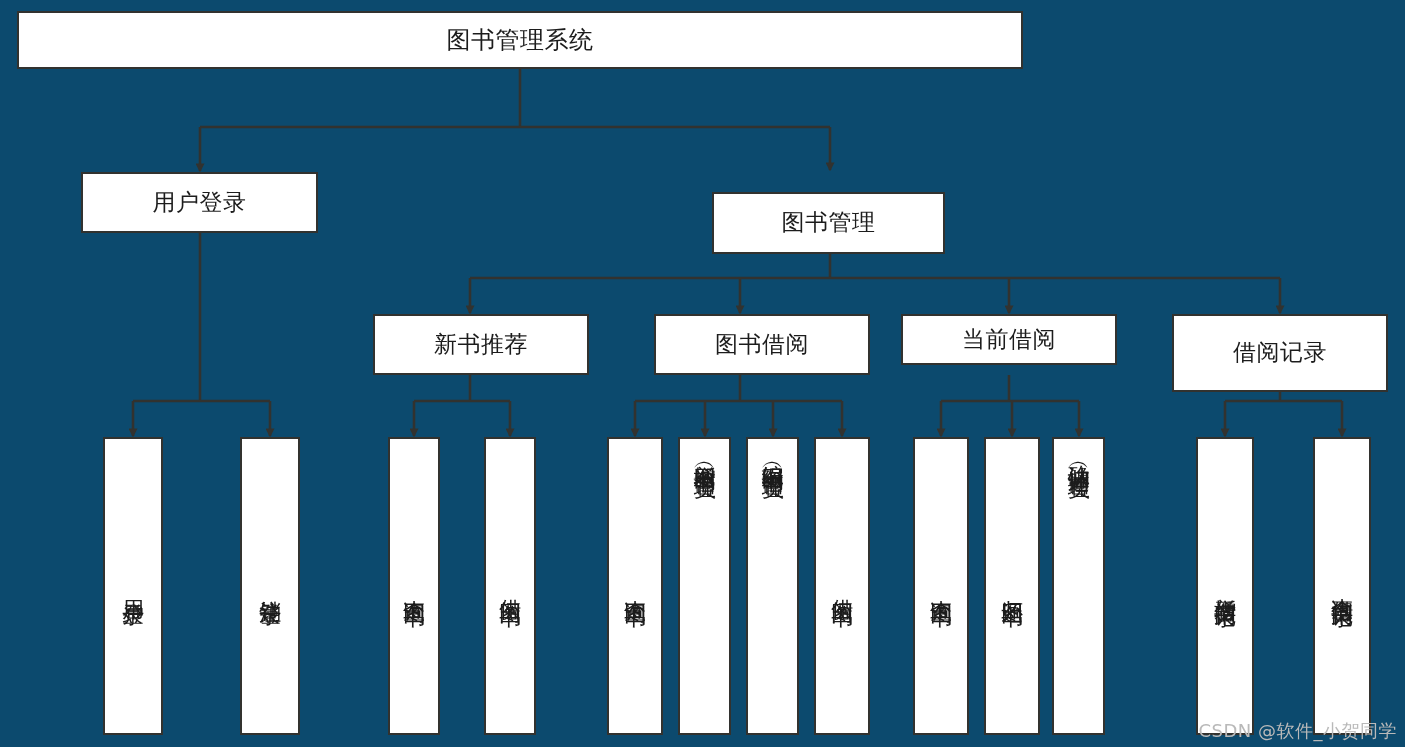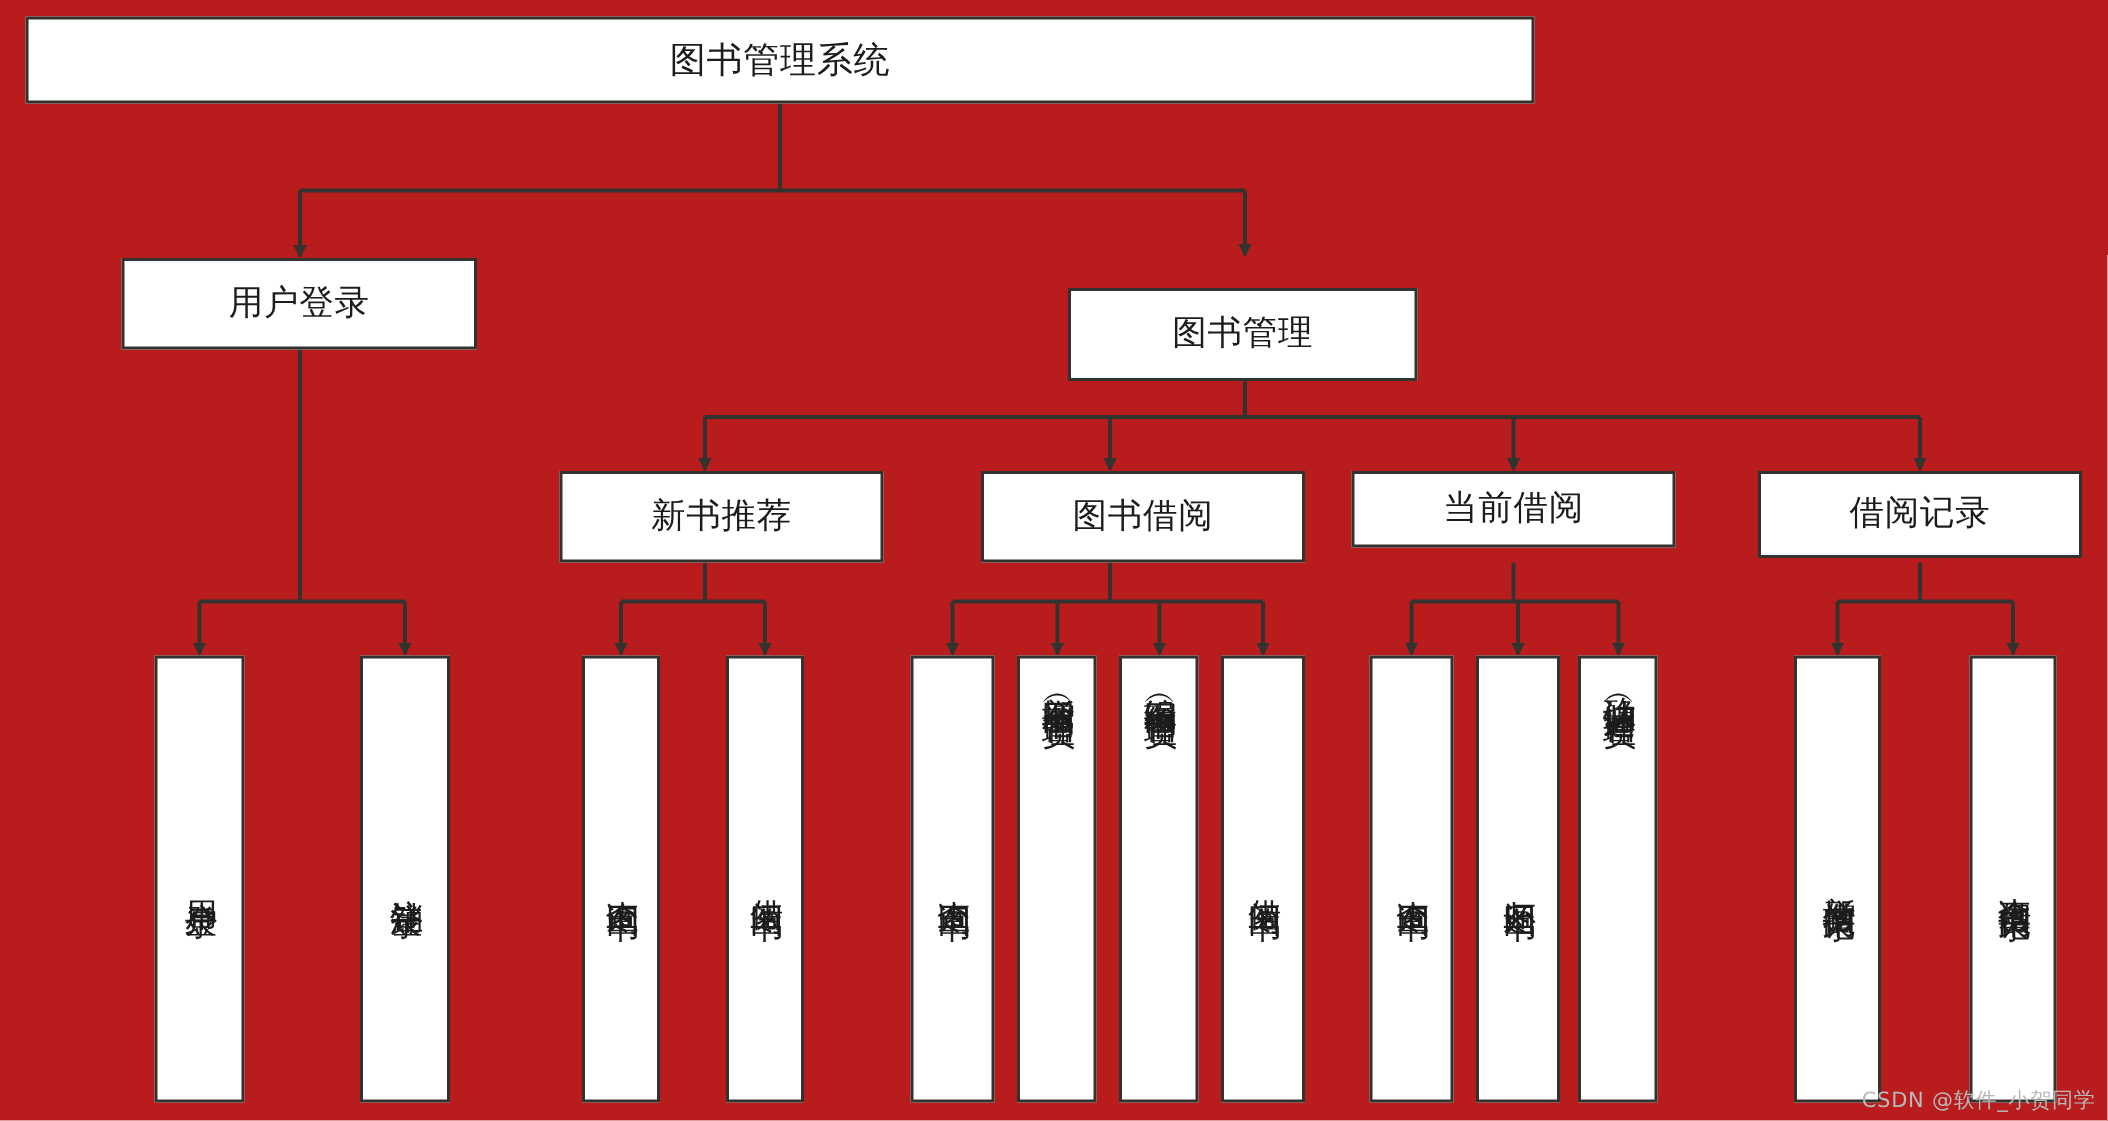--- a/index.html
+++ b/index.html
@@ -8,21 +8,21 @@
     padding: 0;
     background: #ffffff;
   }
   body {
     font-family: "DejaVu Sans", "Liberation Sans", sans-serif;
   }
   #diagram-root {
     position: relative;
     width: 1405px;
     height: 747px;
-    background: #b91c1c;
+    background: #0c4a6e;
     overflow: hidden;
   }
   #edges-layer {
     position: absolute;
     left: 0;
     top: 0;
     width: 1405px;
     height: 747px;
     pointer-events: none;
   }
@@ -67,21 +67,21 @@
   }
   
   .node.vert.mid {
     align-items: center;
     padding-top: 0;
   }
   #watermark {
     position: absolute;
     right: 8px;
     bottom: 4px;
-    font-size: 14px;
+    font-size: 18px;
     color: #b9b9b9;
     letter-spacing: 0.5px;
     white-space: nowrap;
     user-select: none;
   }
 </style>
 </head>
 <body>
 
 <div id="diagram-root">
@@ -141,21 +141,21 @@
       </div>
       <div class="node horiz" style="left: 362px; top: 314px; width: 216px; height: 61px; margin-left: 11px;">
         <span class="node-label">新书推荐</span>
       </div>
       <div class="node horiz" style="left: 654px; top: 314px; width: 216px; height: 61px;">
         <span class="node-label">图书借阅</span>
       </div>
       <div class="node horiz" style="left: 901px; top: 314px; width: 216px; height: 51px;">
         <span class="node-label">当前借阅</span>
       </div>
-      <div class="node horiz" style="left: 1172px; top: 314px; width: 216px; height: 58px;">
+      <div class="node horiz" style="left: 1172px; top: 314px; width: 216px; height: 78px;">
         <span class="node-label">借阅记录</span>
       </div>
       <div class="node vert mid" style="left: 103px; top: 437px; width: 60px; height: 298px;">
         <span class="node-label">用户登录</span>
       </div>
       <div class="node vert mid" style="left: 240px; top: 437px; width: 60px; height: 298px;">
         <span class="node-label">注销登录</span>
       </div>
       <div class="node vert mid" style="left: 388px; top: 437px; width: 52px; height: 298px;">
         <span class="node-label">查询图书</span>

